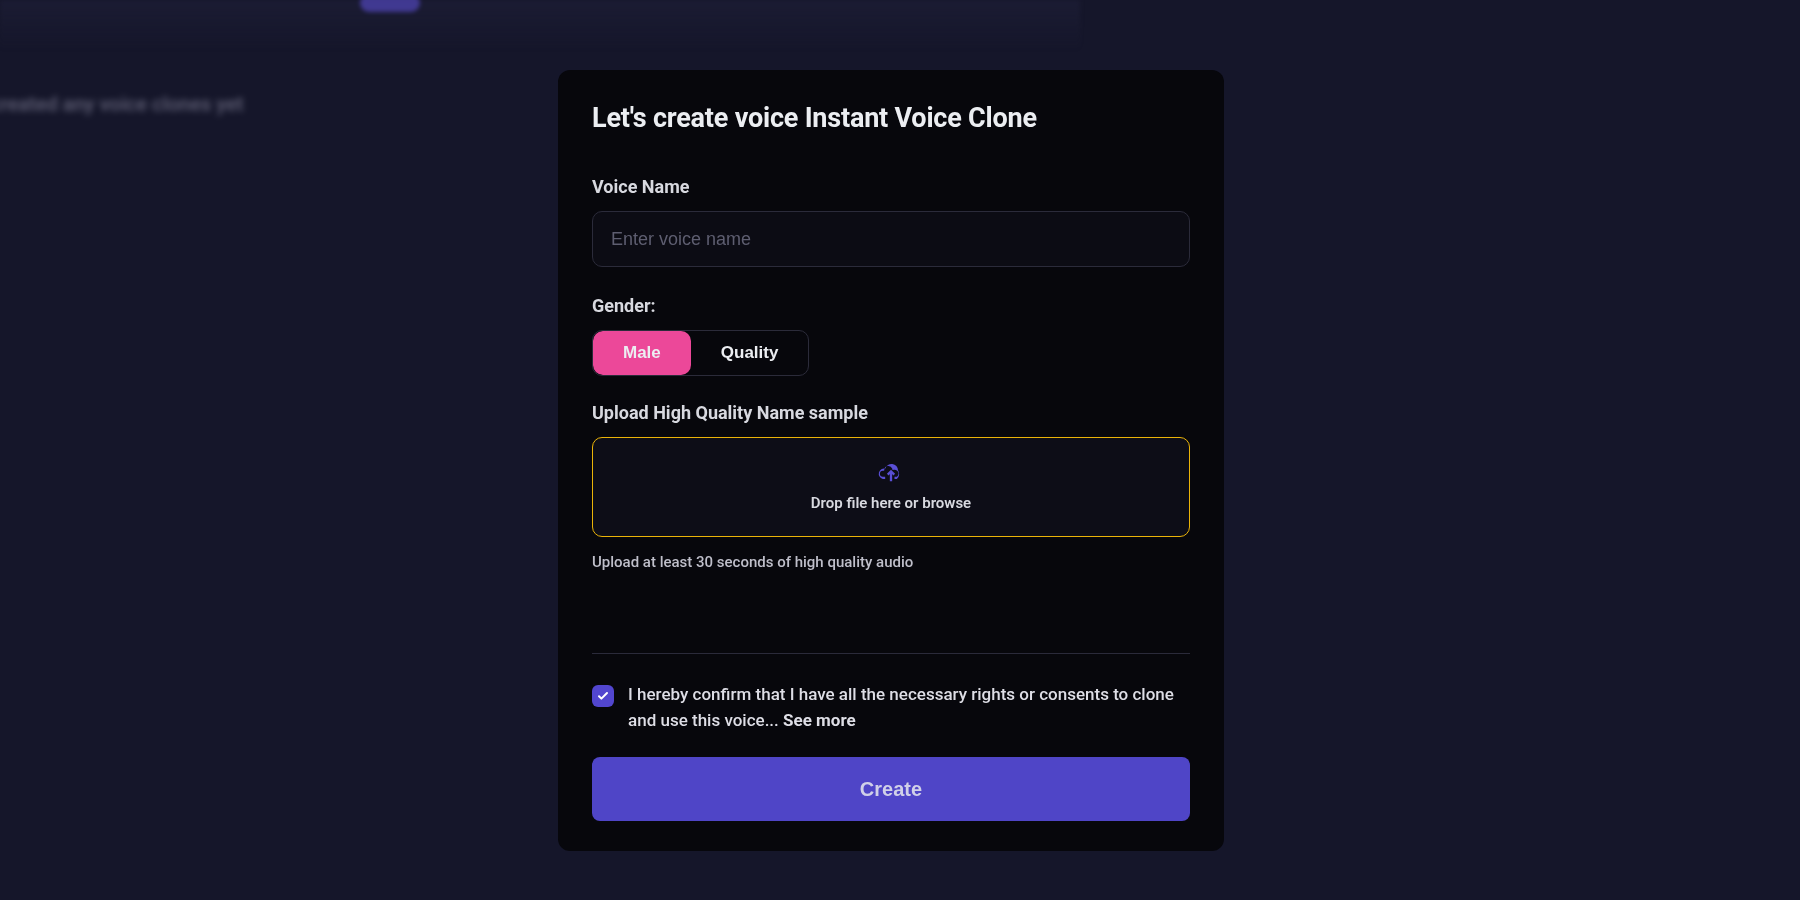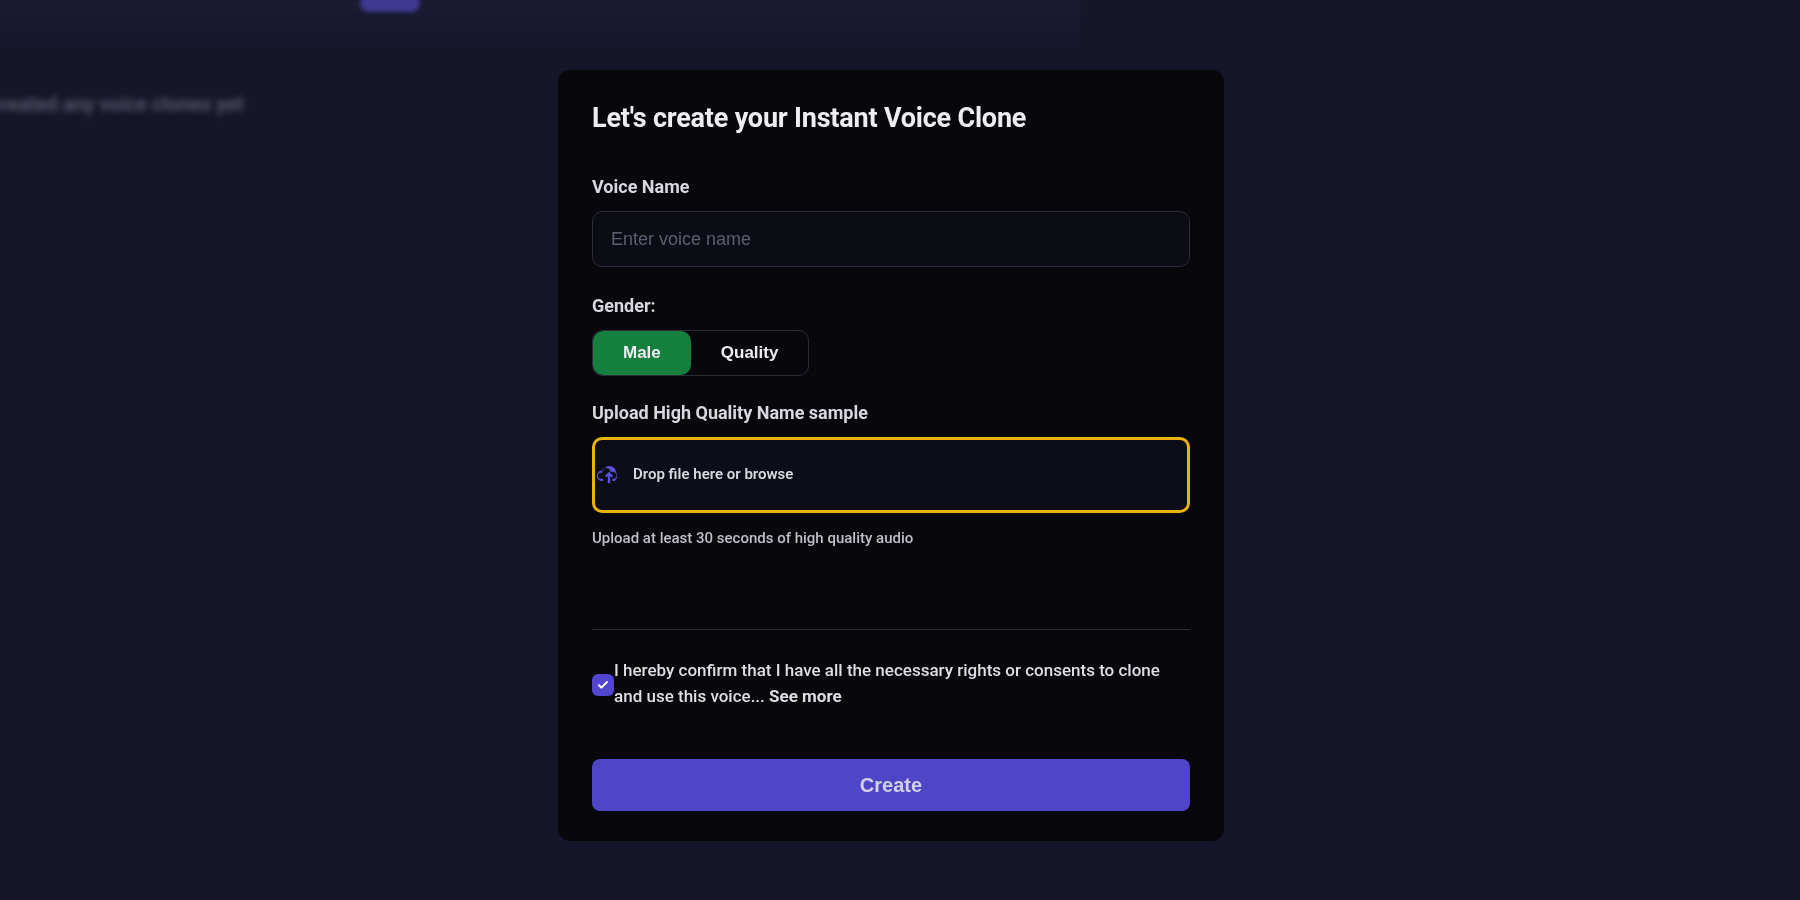--- a/index.html
+++ b/index.html
@@ -79,51 +79,52 @@
 }
 .seg-btn {
   padding: 12px 30px;
   font-size: 17px;
   font-weight: 600;
   color: #eceef2;
   background: transparent;
   border: none;
   cursor: pointer;
 }
-.seg-btn.active { background: #15803d; border-radius: 10px; }
+.seg-btn.active { background: #ec4899; border-radius: 10px; }
 .dropzone {
   width: 100%;
-  border: 3px solid #eab308;
+  border: 1px solid #eab308;
   background: #0d0d17;
   border-radius: 10px;
   padding: 22px 0 24px 0;
   display: flex;
-  flex-direction: row;
+  flex-direction: column;
   align-items: center;
   gap: 10px;
   margin-bottom: 16px;
   cursor: pointer;
 }
 .dz-icon { width: 28px; height: 24px; }
 .dz-text { font-size: 15px; font-weight: 600; color: #d8d9e0; }
 .hint {
   font-size: 15px;
   font-weight: 500;
   color: #bfbfca;
   margin-bottom: 82px;
 }
 .divider {
   height: 1px; width: 100%;
   background: #2a2a3a;
   margin-bottom: 28px;
 }
 .consent-row {
   display: flex;
-  align-items: center;
-  margin-bottom: 50px;
+  gap: 14px;
+  align-items: flex-start;
+  margin-bottom: 24px;
 }
 .checkbox {
   width: 22px; height: 22px;
   border-radius: 6px;
   background: #5246cf;
   display: flex;
   align-items: center;
   justify-content: center;
   flex-shrink: 0;
   margin-top: 3px;
@@ -132,40 +133,40 @@
 .check-svg { width: 12px; height: 12px; }
 .consent-text {
   font-size: 17px;
   font-weight: 500;
   color: #dedee6;
   line-height: 1.5;
 }
 .see-more { font-weight: 700; cursor: pointer; }
 .create-btn {
   width: 100%;
-  height: 52px;
+  height: 64px;
   background: #4f45c7;
   border: none;
   border-radius: 8px;
   color: #d0d0e8;
   font-size: 20px;
   font-weight: 700;
   cursor: pointer;
 }
 </style>
 </head>
 <body>
 
 <div class="bg-top-fade"></div>
 <div class="bg-pill"></div>
 <div class="bg-blur-text">created any voice clones yet</div>
 
 <div class="modal">
 
-  <h1 class="modal-title">Let's create your Instant Voice Clone</h1>
+  <h1 class="modal-title">Let's create voice Instant Voice Clone</h1>
 
   <label class="label">Voice Name</label>
   <input class="text-input" type="text" placeholder="Enter voice name" style="">
 
   <label class="label">Gender:</label>
   <div class="seg-wrap">
     <button class="seg-btn active">Male</button>
     <button class="seg-btn">Quality</button>
   </div>
 

